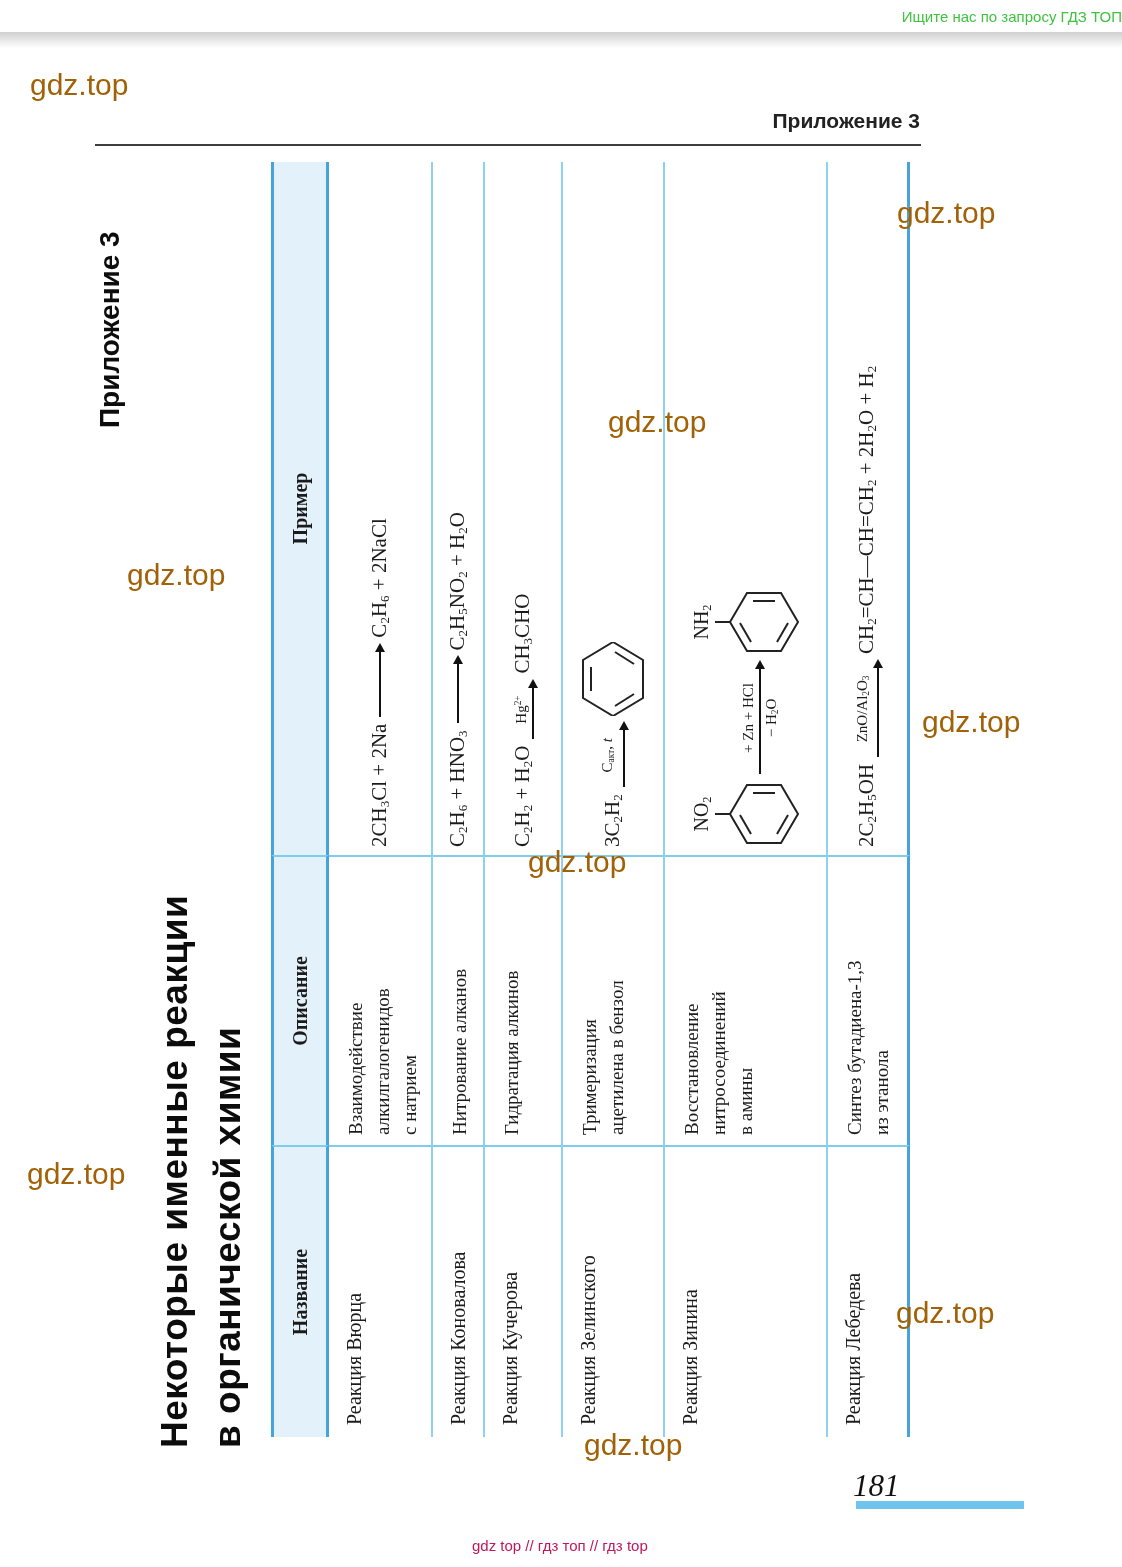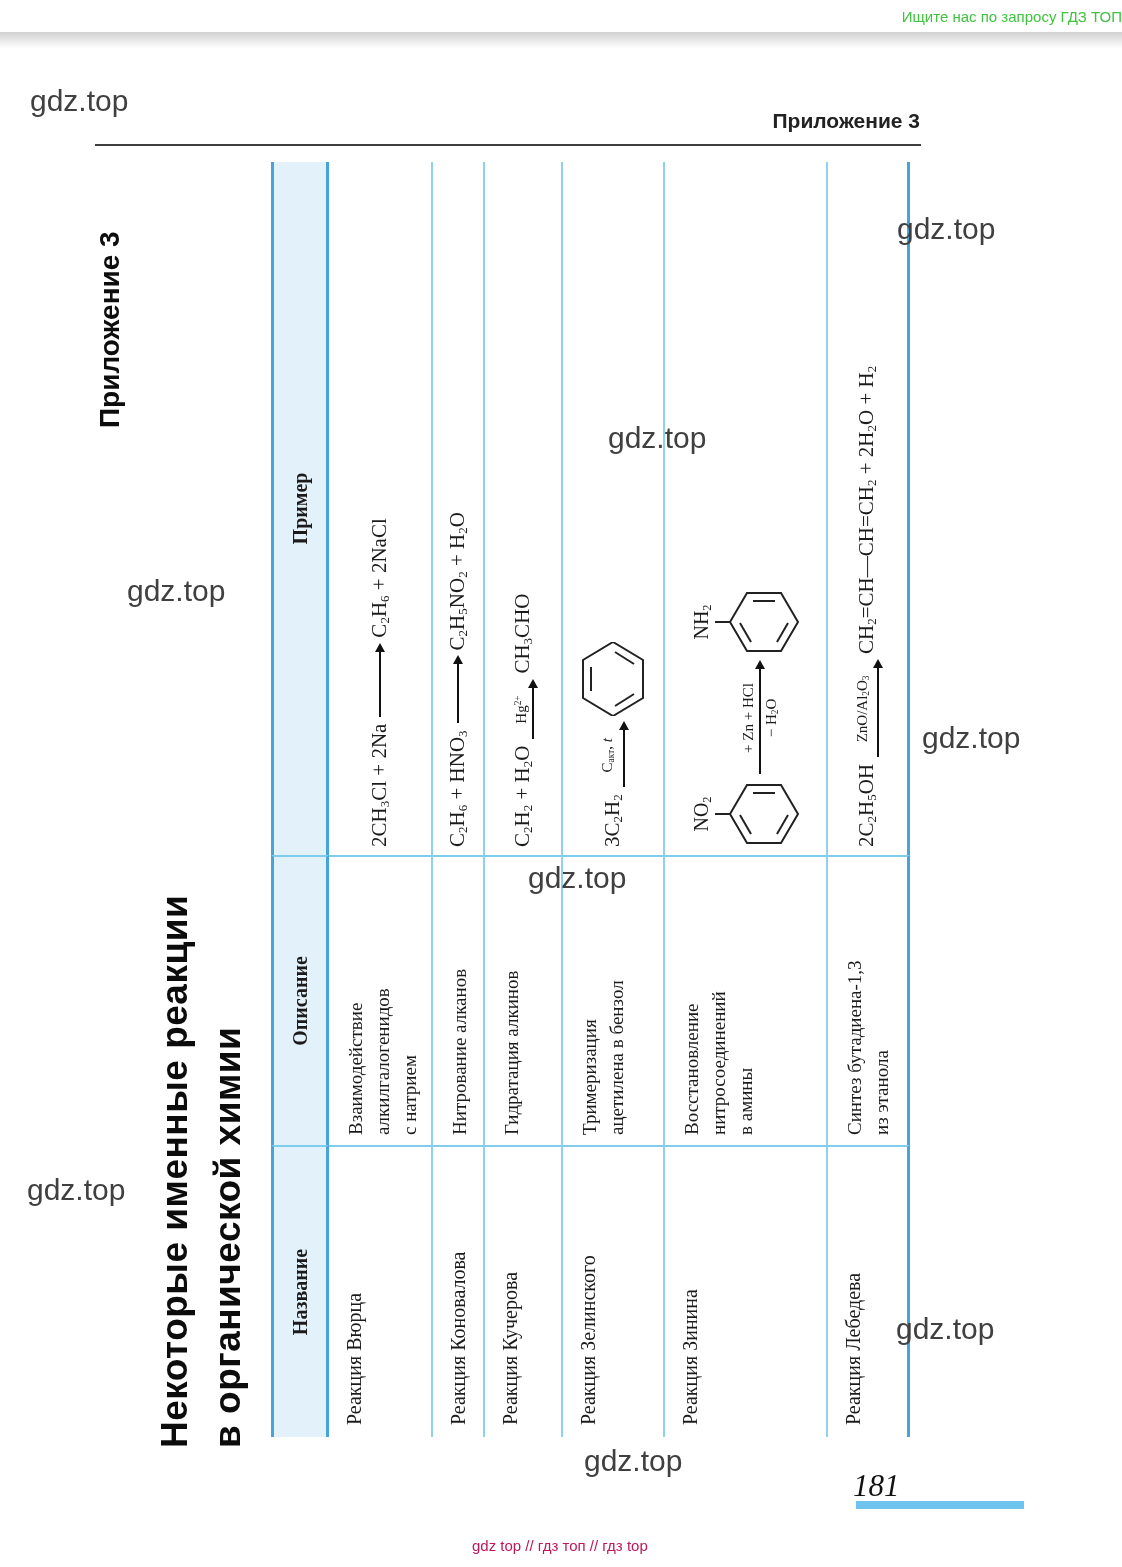--- a/index.html
+++ b/index.html
@@ -7,21 +7,21 @@
        font-family:"Liberation Serif",serif;color:#1c1c1c;}
 
   
   .promo{position:absolute;top:8px;left:0;width:100%;text-align:right;
          font:15px "Liberation Sans",sans-serif;color:#3fc33f;}
   .scan-band{position:absolute;top:32px;left:0;width:100%;height:16px;
          background:linear-gradient(to bottom,#c4c4c4,rgba(255,255,255,0));opacity:.8;}
   .appendix-header{position:absolute;top:109px;left:0;width:920px;text-align:right;
          font:bold 21px "Liberation Sans",sans-serif;color:#222;}
   .header-rule{position:absolute;left:95px;top:144px;width:826px;height:2px;background:#3e3e3e;}
-  .wm{position:absolute;font:400 30px "Liberation Sans",sans-serif;color:#404040;white-space:nowrap;z-index:30;margin-top:16px;}
+  .wm{position:absolute;font:400 30px "Liberation Sans",sans-serif;color:#a16207;white-space:nowrap;z-index:30;}
   .page-number{position:absolute;left:853px;top:1468px;font:italic 31px "Liberation Serif",serif;color:#111;z-index:5;}
   .page-bar{position:absolute;left:856px;top:1501px;width:168px;height:8px;background:#6ec4ec;}
   .footer{position:absolute;left:472px;top:1537px;font:15px "Liberation Sans",sans-serif;color:#be185d;white-space:nowrap;}
 
   
   .rot{transform:rotate(-90deg);transform-origin:0 0;position:absolute;}
   .side-label{left:94px;top:428px;width:260px;height:42px;
         font:bold 28px "Liberation Sans",sans-serif;color:#0d0d0d;white-space:nowrap;}
   .doc-title{left:148px;top:1448px;width:673px;height:112px;
         font:bold 37px/53px "Liberation Sans",sans-serif;color:#0c0c0c;letter-spacing:.5px;white-space:nowrap;}

